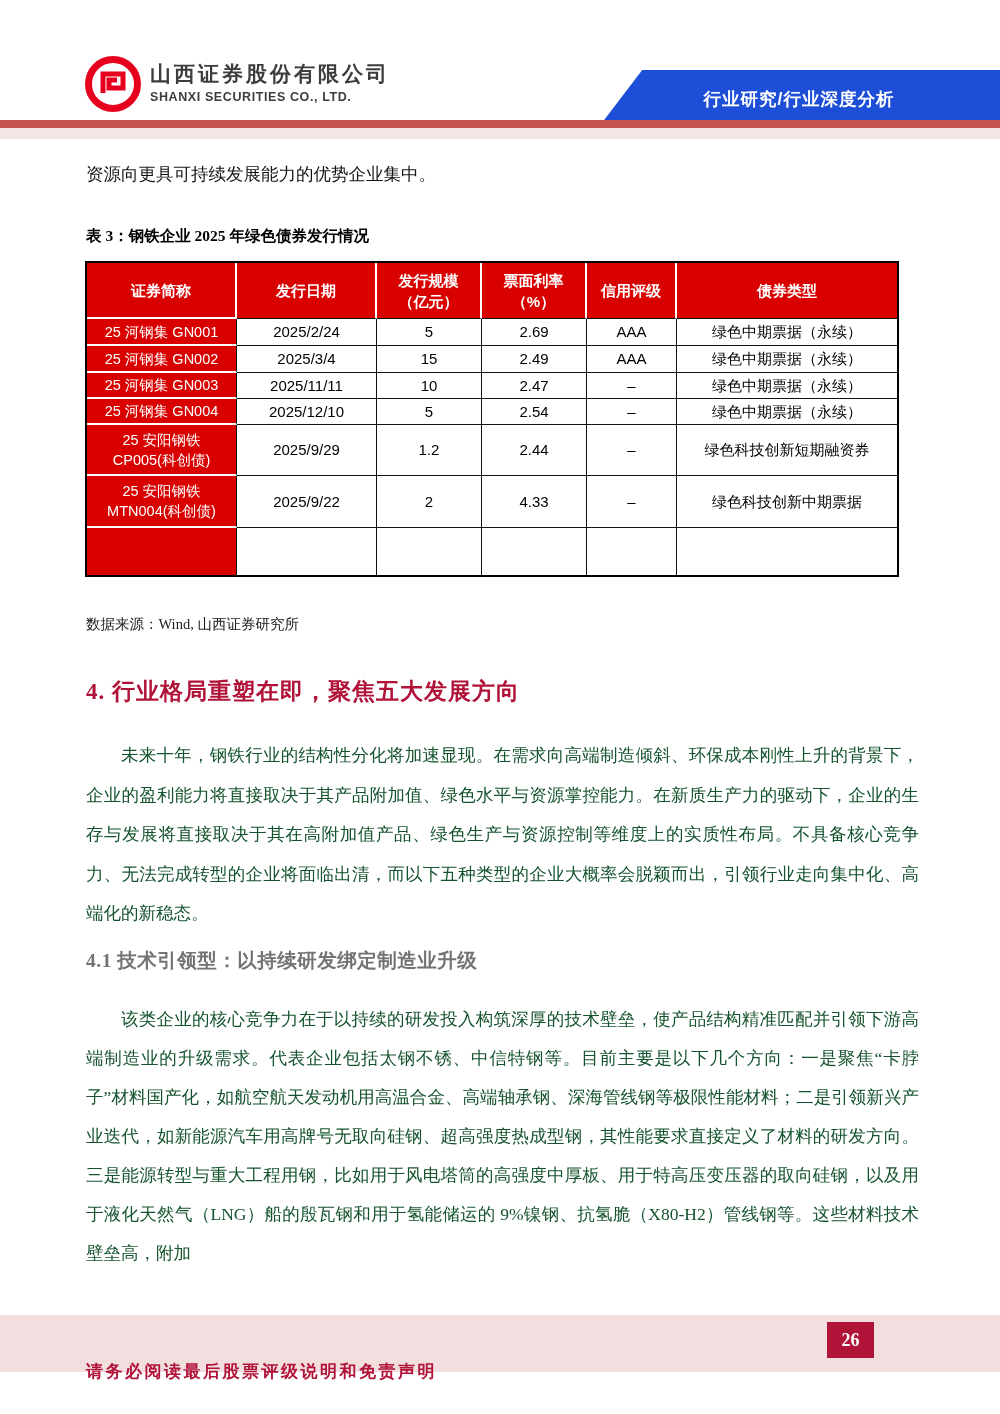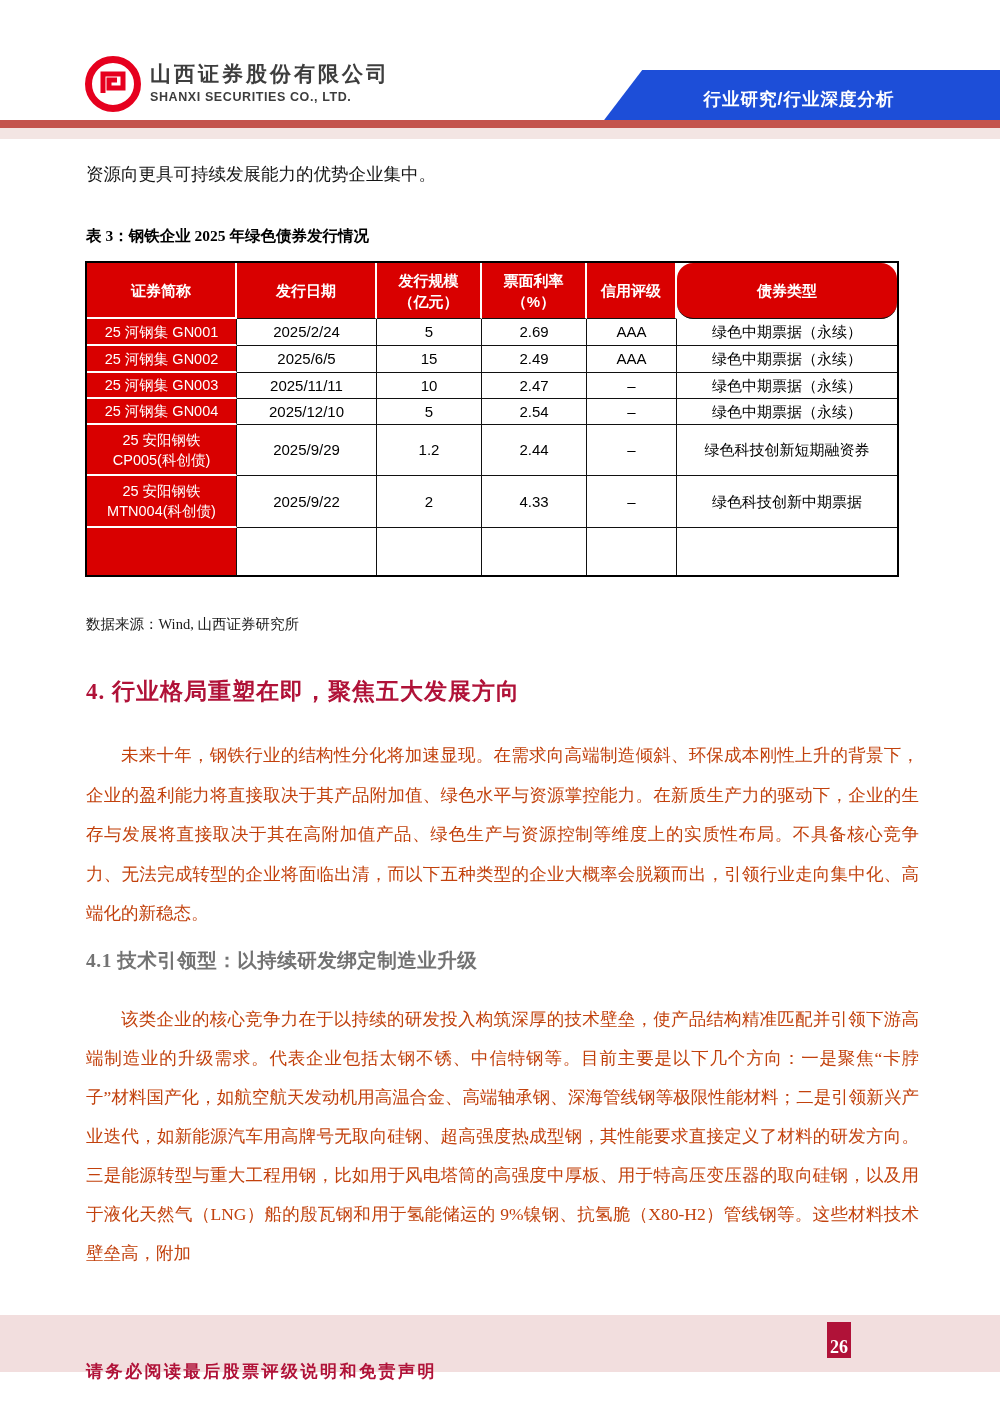--- a/index.html
+++ b/index.html
@@ -42,57 +42,57 @@
   }
   .bond-table th,.bond-table td{
     white-space:pre-line;text-align:center;vertical-align:middle;
     padding:1px 2px;overflow:hidden;
   }
   .bond-table th{
     background:#d90000;color:#ffffff;font-weight:bold;font-size:15px;line-height:21px;
     border-right:2px solid #fff;border-bottom:1px solid #111;
   }
   .bond-table th:first-child{border-bottom:2px solid #fff;}
-  .bond-table th:last-child{border-right:none;border-radius:16px;}
+  .bond-table th:last-child{border-right:none;}
   .bond-table td{
     background:#ffffff;color:#000;font-size:15px;line-height:20px;
     border-right:1px solid #111;border-bottom:1px solid #111;
   }
   .bond-table td:last-child{border-right:none;}
   .bond-table tr:last-child td{border-bottom:none;}
   .bond-table td.redcell{
     background:#d90000;color:#ffffff;font-size:14.5px;
     border-right:1px solid #111;border-bottom:2px solid #fff;
   }
   .bond-table tr:last-child td.redcell{border-bottom:none;}
   .source{position:absolute;left:86px;top:615px;font-size:14.5px;color:#1a1a1a;}
   
   .sec-heading{
     position:absolute;left:86px;top:676px;font-size:23px;font-weight:bold;
     color:#b01238;letter-spacing:1px;
   }
   .para{
-    position:absolute;left:86px;width:833px;font-size:17.5px;color:#c2410c;
+    position:absolute;left:86px;width:833px;font-size:17.5px;color:#14532d;
     text-align:justify;text-indent:2em;
   }
   .para-1{top:736px;line-height:39.5px;}
   .subsec-heading{
     position:absolute;left:86px;top:947px;font-size:19.5px;font-weight:bold;
     color:#737373;letter-spacing:0.5px;
   }
   .para-2{top:1000px;line-height:39px;}
   
   .footer-band{position:absolute;left:0;top:1315px;width:1000px;height:57px;background:#f2dede;}
   .disclaimer{
     position:absolute;left:86px;top:1360px;font-size:17px;font-weight:bold;
     color:#b01238;letter-spacing:2.5px;
   }
   .page-num{
-    position:absolute;left:827px;top:1322px;width:24px;height:36px;background:#b01238;
-    color:#fff;display:flex;align-items:flex-end;justify-content:center;
+    position:absolute;left:827px;top:1322px;width:47px;height:36px;background:#b01238;
+    color:#fff;display:flex;align-items:center;justify-content:center;
     font-size:18px;font-weight:bold;
   }
 </style>
 </head>
 <body>
 
 <div class="page">
 
   <svg class="logo" viewBox="0 0 58 58" xmlns="http://www.w3.org/2000/svg">
     <circle cx="29" cy="29" r="24.5" fill="none" stroke="#e6001e" stroke-width="7"></circle>
@@ -134,21 +134,21 @@
         <tr style="height: 27px;">
           <td class="redcell">25 河钢集 GN001</td>
           <td>2025/2/24</td>
           <td>5</td>
           <td>2.69</td>
           <td>AAA</td>
           <td>绿色中期票据（永续）</td>
         </tr>
         <tr style="height: 27px;">
           <td class="redcell">25 河钢集 GN002</td>
-          <td>2025/6/5</td>
+          <td>2025/3/4</td>
           <td>15</td>
           <td>2.49</td>
           <td>AAA</td>
           <td>绿色中期票据（永续）</td>
         </tr>
         <tr style="height: 26px;">
           <td class="redcell">25 河钢集 GN003</td>
           <td>2025/11/11</td>
           <td>10</td>
           <td>2.47</td>

